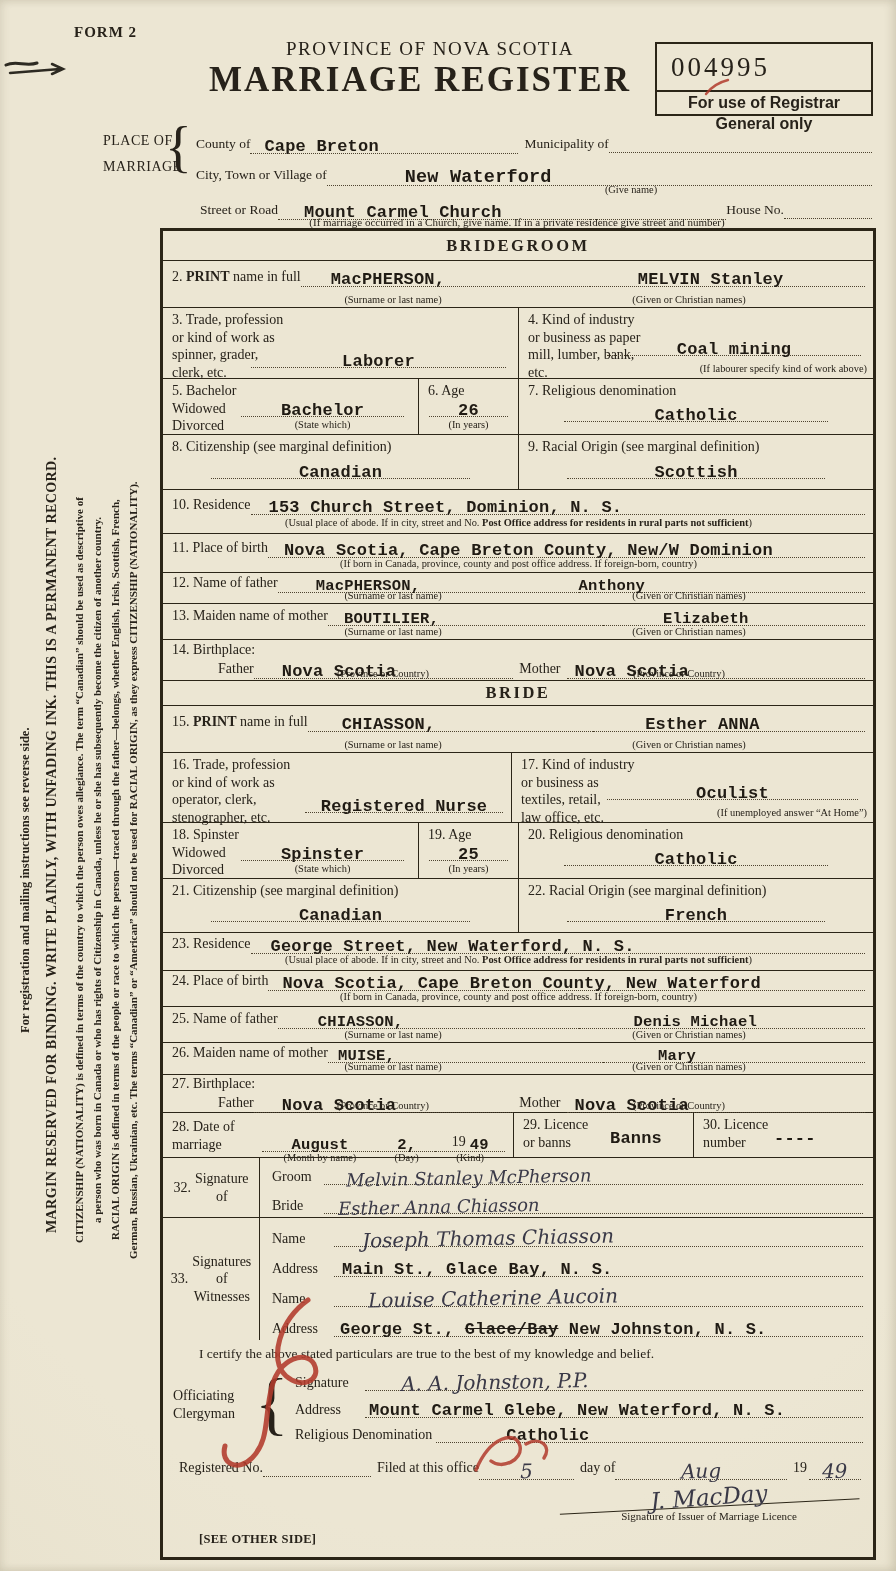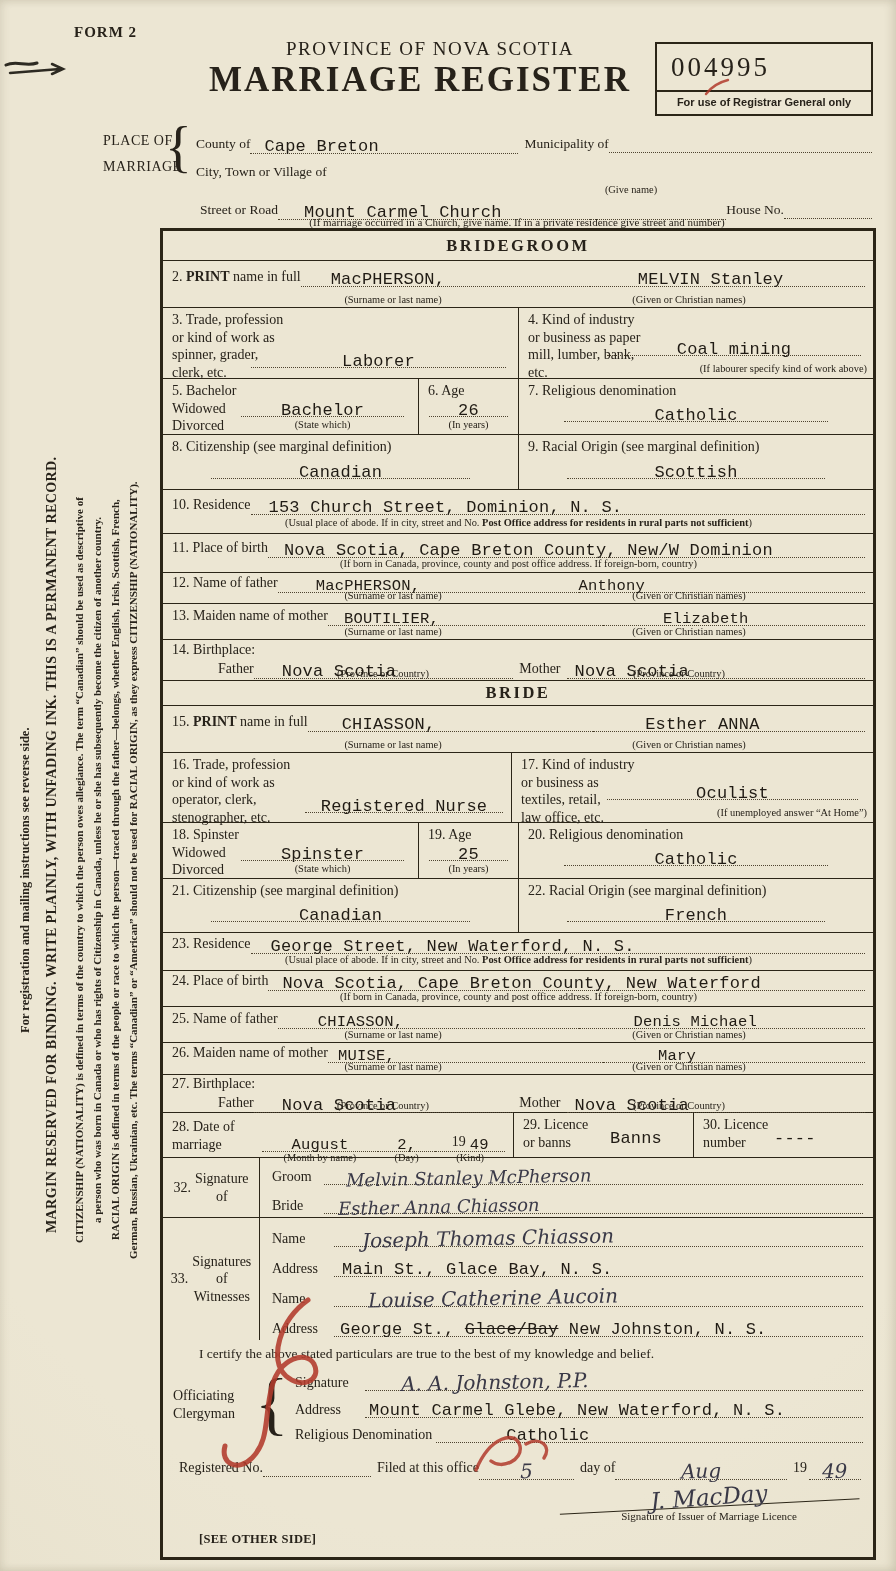--- a/index.html
+++ b/index.html
@@ -15,29 +15,29 @@
   .vtext{position:absolute;writing-mode:vertical-rl;transform:rotate(180deg);
          font-weight:700;text-align:center;white-space:nowrap;color:var(--ink)}
   .form-label{position:absolute;left:74px;top:24px;font-weight:700;font-size:15px;letter-spacing:1px}
   .province-title{position:absolute;left:150px;top:38px;width:560px;text-align:center;
                   font-size:19px;letter-spacing:1.5px}
   .register-title{position:absolute;left:120px;top:60px;width:600px;text-align:center;
                   font-weight:700;font-size:35px;letter-spacing:2px}
   .serial-box{position:absolute;left:655px;top:42px;width:218px;height:50px;border:2.5px solid var(--rule)}
   .serial-num{font-size:27px;letter-spacing:3px;padding:8px 0 0 14px}
   .serial-note{position:absolute;left:655px;top:92px;width:218px;height:24px;border:2px solid var(--rule);
-               border-top:none;font-family:"Liberation Sans",sans-serif;font-weight:700;font-size:11px;
+               border-top:none;font-family:"Liberation Sans",sans-serif;font-weight:700;font-size:16px;
                text-align:center;line-height:21px}
   .place-label{position:absolute;left:103px;top:128px;font-weight:400;font-size:14px;line-height:26px;letter-spacing:.5px}
   .brace-lg{position:absolute;left:165px;top:118px;font-size:56px;line-height:58px;font-weight:400}
   .pline{position:absolute;display:flex;align-items:baseline}
   .plbl{font-size:13.5px;white-space:nowrap}
   .dline{border-bottom:1.8px dotted var(--dot);white-space:nowrap}
   .dline::after{content:"";display:inline-block;width:0;height:12px}
-  .typed{font-family:"Liberation Mono","DejaVu Sans Mono",monospace;font-weight:400;font-size:15.5px;
+  .typed{font-family:"Liberation Mono","DejaVu Sans Mono",monospace;font-weight:700;font-size:15.5px;
          letter-spacing:.2px;color:var(--typed);white-space:nowrap;display:inline-block;transform:translateY(3px)}
   .t17{font-size:17px}.t18{font-size:18.5px}
   .hand{font-family:"DejaVu Serif",serif;font-style:italic;font-size:18px;color:var(--hand);
         white-space:nowrap;display:inline-block;transform:translateY(4px) rotate(-1.2deg)}
   .t20{font-size:20px}.t24{font-size:23px}
   .note{font-size:10.4px;line-height:12px;color:var(--ink);text-align:center}
   .center{text-align:center}
   .gnote{position:absolute;left:556px;top:184px;width:150px}
   .church-note{position:absolute;left:160px;top:216px;width:714px;font-size:11px}
   .formbox{position:absolute;left:160px;top:228px;width:716px;height:1332px;border:3px solid var(--rule);background:transparent}
@@ -110,20 +110,21 @@
 
   <div class="pline" style="left:196px;top:134px;width:676px">
     <span class="plbl">County of</span>
     <span class="dline" style="flex:0 0 268px"><span class="typed t17" style="margin-left:14px">Cape Breton</span></span>
     <span class="plbl" style="margin-left:6px">Municipality of</span>
     <span class="dline" style="flex:1"></span>
   </div>
 
   <div class="pline" style="left:196px;top:164px;width:676px">
     <span class="plbl">City, Town or Village of</span>
+    <span class="dline" style="flex:1"><span class="typed t18" style="margin-left:78px">New Waterford</span></span>
   </div>
   <div class="gnote note">(Give name)</div>
 
   <div class="pline" style="left:200px;top:200px;width:672px">
     <span class="plbl">Street or Road</span>
     <span class="dline" style="flex:1"><span class="typed t17" style="margin-left:26px">Mount Carmel Church</span></span>
     <span class="plbl" style="">House No.</span>
     <span class="dline" style="flex:0 0 88px"></span>
   </div>
   <div class="church-note note">(If marriage occurred in a Church, give name.  If in a private residence give street and number)</div>

